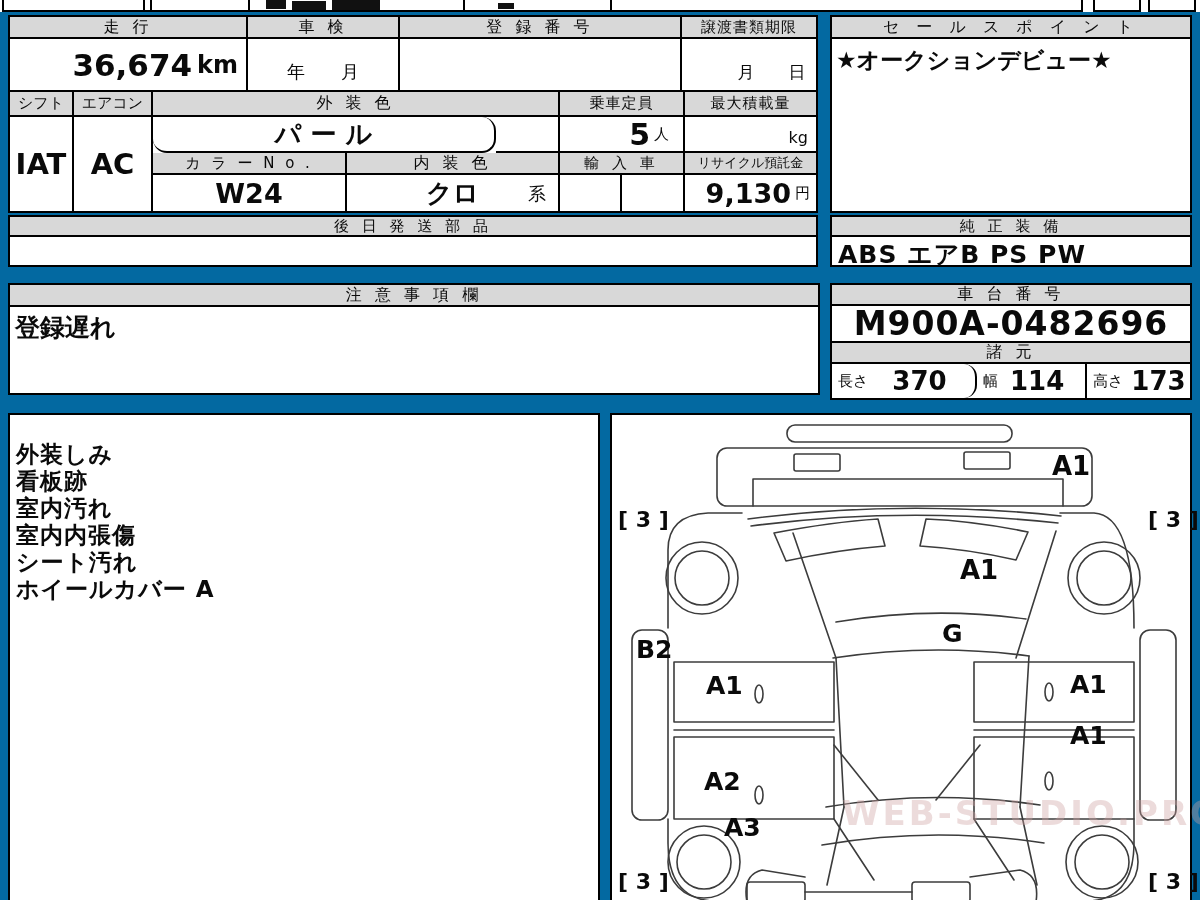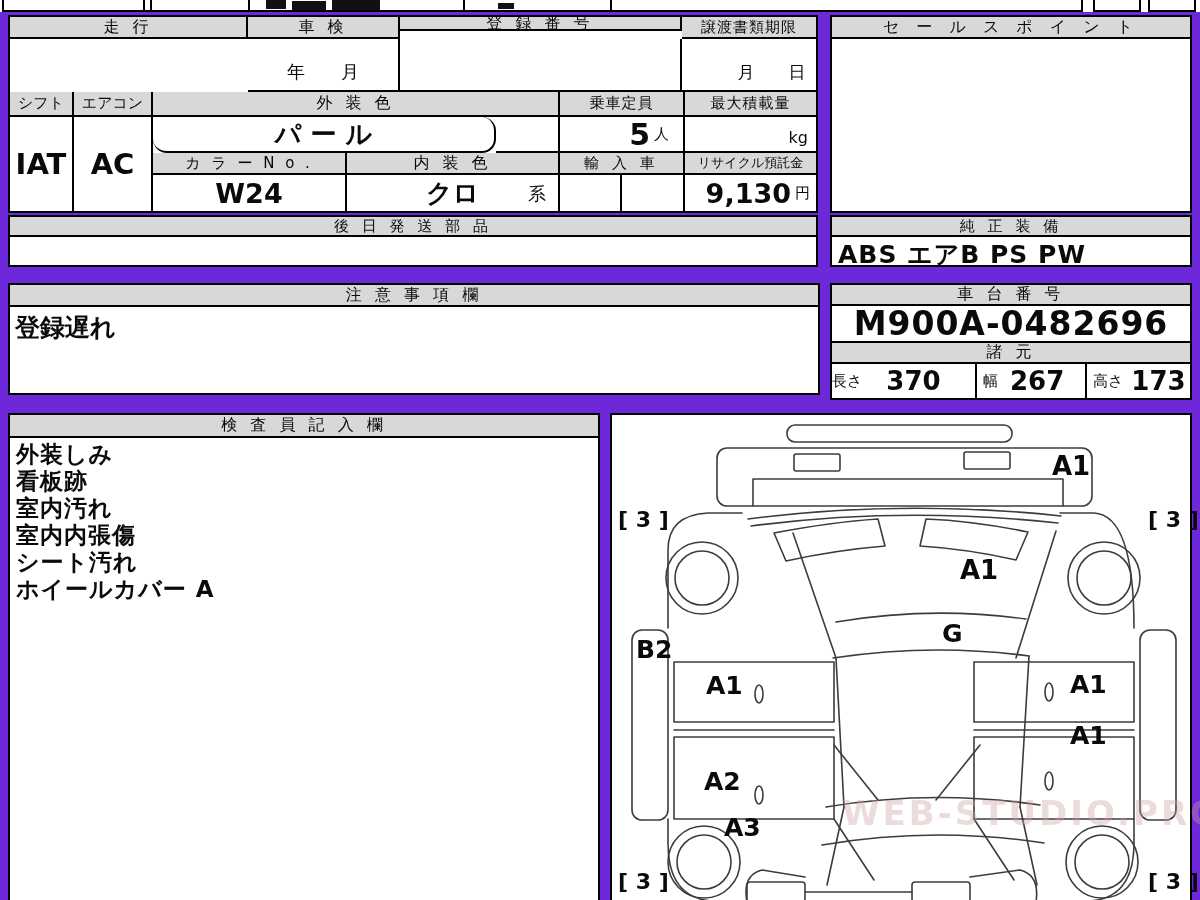--- a/index.html
+++ b/index.html
@@ -1,16 +1,16 @@
 <!DOCTYPE html>
 <html><head>
 <meta charset="utf-8">
 <style>
   html,body{margin:0;padding:0;}
-  #page{position:relative;width:1200px;height:900px;background:#6d28d9;overflow:hidden;
+  #page{position:relative;width:1200px;height:900px;background:#0369a1;overflow:hidden;
         font-family:"DejaVu Sans","Liberation Sans",sans-serif;color:#0a0a0a;}
   .box{position:absolute;background:#fff;border:2px solid #000;box-sizing:border-box;}
   .cell{position:absolute;box-sizing:border-box;display:flex;align-items:center;justify-content:center;overflow:hidden;}
   .hdr{background:#d8d8d8;font-size:16px;letter-spacing:4px;font-weight:400;}
   .bb{border-bottom:2px solid #000;}
   .br{border-right:2px solid #000;}
   .unit{font-size:15px;font-weight:400;margin-left:4px;}
   .left{justify-content:flex-start;}
   .right{justify-content:flex-end;}
   .vline{position:absolute;width:2px;background:#000;top:0;height:12px;}
@@ -43,23 +43,27 @@
     <div class="vline" style="left:1194px;"></div>
     <div class="blob" style="left:266px;top:0;width:20px;height:9px;"></div>
     <div class="blob" style="left:292px;top:1px;width:34px;height:9px;"></div>
     <div class="blob" style="left:332px;top:0;width:48px;height:10px;"></div>
     <div class="blob" style="left:498px;top:3px;width:16px;height:6px;"></div>
   </div>
 
   <div class="box" style="left:8px;top:15px;width:810px;height:198px;">
     <div class="cell hdr bb br" style="left:0;top:0;width:238px;height:22px;">走 行</div>
     <div class="cell hdr bb br" style="left:238px;top:0;width:152px;height:22px;">車 検</div>
-    <div class="cell hdr bb br" style="left:390px;top:0;width:282px;height:14px;">登 録 番 号</div>
+    <div class="cell hdr bb br" style="left:390px;top:0;width:282px;height:22px;">登 録 番 号</div>
     <div class="cell hdr bb" style="left:672px;top:0;width:134px;height:22px;letter-spacing:1px;font-size:15px;">譲渡書類期限</div>
 
+    <div class="cell bb br right" style="left:0;top:22px;width:238px;height:53px;padding-right:8px;">
+      <span style="font-weight:bold;font-size:31px;">36,674</span>
+      <span style="font-weight:bold;font-size:24px;margin-left:5px;">km</span>
+    </div>
     <div class="cell bb br" style="left:238px;top:22px;width:152px;height:53px;font-size:18px;align-items:flex-end;padding-bottom:6px;">年　　月</div>
     <div class="cell bb br" style="left:390px;top:22px;width:282px;height:53px;"></div>
     <div class="cell bb" style="left:672px;top:22px;width:134px;height:53px;font-size:17px;align-items:flex-end;padding-bottom:6px;padding-left:45px;">月　　日</div>
 
     <div class="cell hdr bb br" style="left:0;top:75px;width:64px;height:25px;font-size:15px;letter-spacing:0;">シフト</div>
     <div class="cell hdr bb br" style="left:64px;top:75px;width:79px;height:25px;font-size:15px;letter-spacing:0;">エアコン</div>
     <div class="cell hdr bb br" style="left:143px;top:75px;width:407px;height:25px;">外 装 色</div>
     <div class="cell hdr bb br" style="left:550px;top:75px;width:125px;height:25px;font-size:15px;letter-spacing:1px;">乗車定員</div>
     <div class="cell hdr bb" style="left:675px;top:75px;width:131px;height:25px;font-size:15px;letter-spacing:1px;">最大積載量</div>
 
@@ -87,20 +91,21 @@
     <div class="cell br" style="left:550px;top:158px;width:62px;height:36px;"></div>
     <div class="cell br" style="left:612px;top:158px;width:63px;height:36px;"></div>
     <div class="cell right" style="left:675px;top:158px;width:131px;height:36px;padding-right:6px;">
       <span style="font-weight:bold;font-size:27px;">9,130</span>
       <span class="unit">円</span>
     </div>
   </div>
 
   <div class="box" style="left:830px;top:15px;width:362px;height:198px;">
     <div class="cell hdr bb" style="left:0;top:0;width:358px;height:22px;letter-spacing:6px;">セ ー ル ス ポ イ ン ト</div>
+    <div style="position:absolute;left:4px;top:28px;font-weight:bold;font-size:23px;">★オークションデビュー★</div>
   </div>
 
   <div class="box" style="left:8px;top:215px;width:810px;height:52px;">
     <div class="cell hdr bb" style="left:0;top:0;width:806px;height:20px;font-size:15px;">後 日 発 送 部 品</div>
     <div class="cell" style="left:0;top:20px;width:806px;height:28px;"></div>
   </div>
 
   <div class="box" style="left:830px;top:215px;width:362px;height:52px;">
     <div class="cell hdr bb" style="left:0;top:0;width:358px;height:20px;font-size:15px;">純 正 装 備</div>
     <div style="position:absolute;left:6px;top:21px;font-weight:bold;font-size:25px;letter-spacing:1px;">ABS エアB PS PW</div>
@@ -108,36 +113,35 @@
 
   <div class="box" style="left:8px;top:283px;width:812px;height:112px;">
     <div class="cell hdr bb" style="left:0;top:0;width:808px;height:22px;">注 意 事 項 欄</div>
     <div style="position:absolute;left:5px;top:26px;font-weight:bold;font-size:25px;">登録遅れ</div>
   </div>
 
   <div class="box" style="left:830px;top:283px;width:362px;height:117px;">
     <div class="cell hdr bb" style="left:0;top:0;width:358px;height:21px;">車 台 番 号</div>
     <div class="cell bb" style="left:0;top:21px;width:358px;height:37px;font-weight:bold;font-size:33px;letter-spacing:1px;">M900A-0482696</div>
     <div class="cell hdr bb" style="left:0;top:58px;width:358px;height:21px;">諸 元</div>
-    <div class="cell br left" style="left:0;top:79px;width:145px;height:34px;">
+    <div class="cell br left" style="left:0;top:79px;width:145px;height:34px;padding-left:6px;border-radius:13px;">
       <span style="font-size:15px;">長さ</span>
       <span style="font-weight:bold;font-size:26px;margin-left:24px;">370</span>
     </div>
     <div class="cell br left" style="left:145px;top:79px;width:110px;height:34px;padding-left:6px;">
       <span style="font-size:15px;">幅</span>
-      <span style="font-weight:bold;font-size:26px;margin-left:12px;">267</span>
+      <span style="font-weight:bold;font-size:26px;margin-left:12px;">114</span>
     </div>
     <div class="cell left" style="left:255px;top:79px;width:103px;height:34px;padding-left:6px;">
       <span style="font-size:15px;">高さ</span>
       <span style="font-weight:bold;font-size:26px;margin-left:8px;">173</span>
     </div>
   </div>
 
   <div class="box" style="left:8px;top:413px;width:592px;height:492px;">
-    <div class="cell hdr bb" style="left:0;top:0;width:588px;height:23px;">検 査 員 記 入 欄</div>
     <div style="position:absolute;left:0;top:26px;">
       <div class="insp-item">外装しみ</div>
       <div class="insp-item">看板跡</div>
       <div class="insp-item">室内汚れ</div>
       <div class="insp-item">室内内張傷</div>
       <div class="insp-item">シート汚れ</div>
       <div class="insp-item">ホイールカバー A</div>
     </div>
   </div>
 

